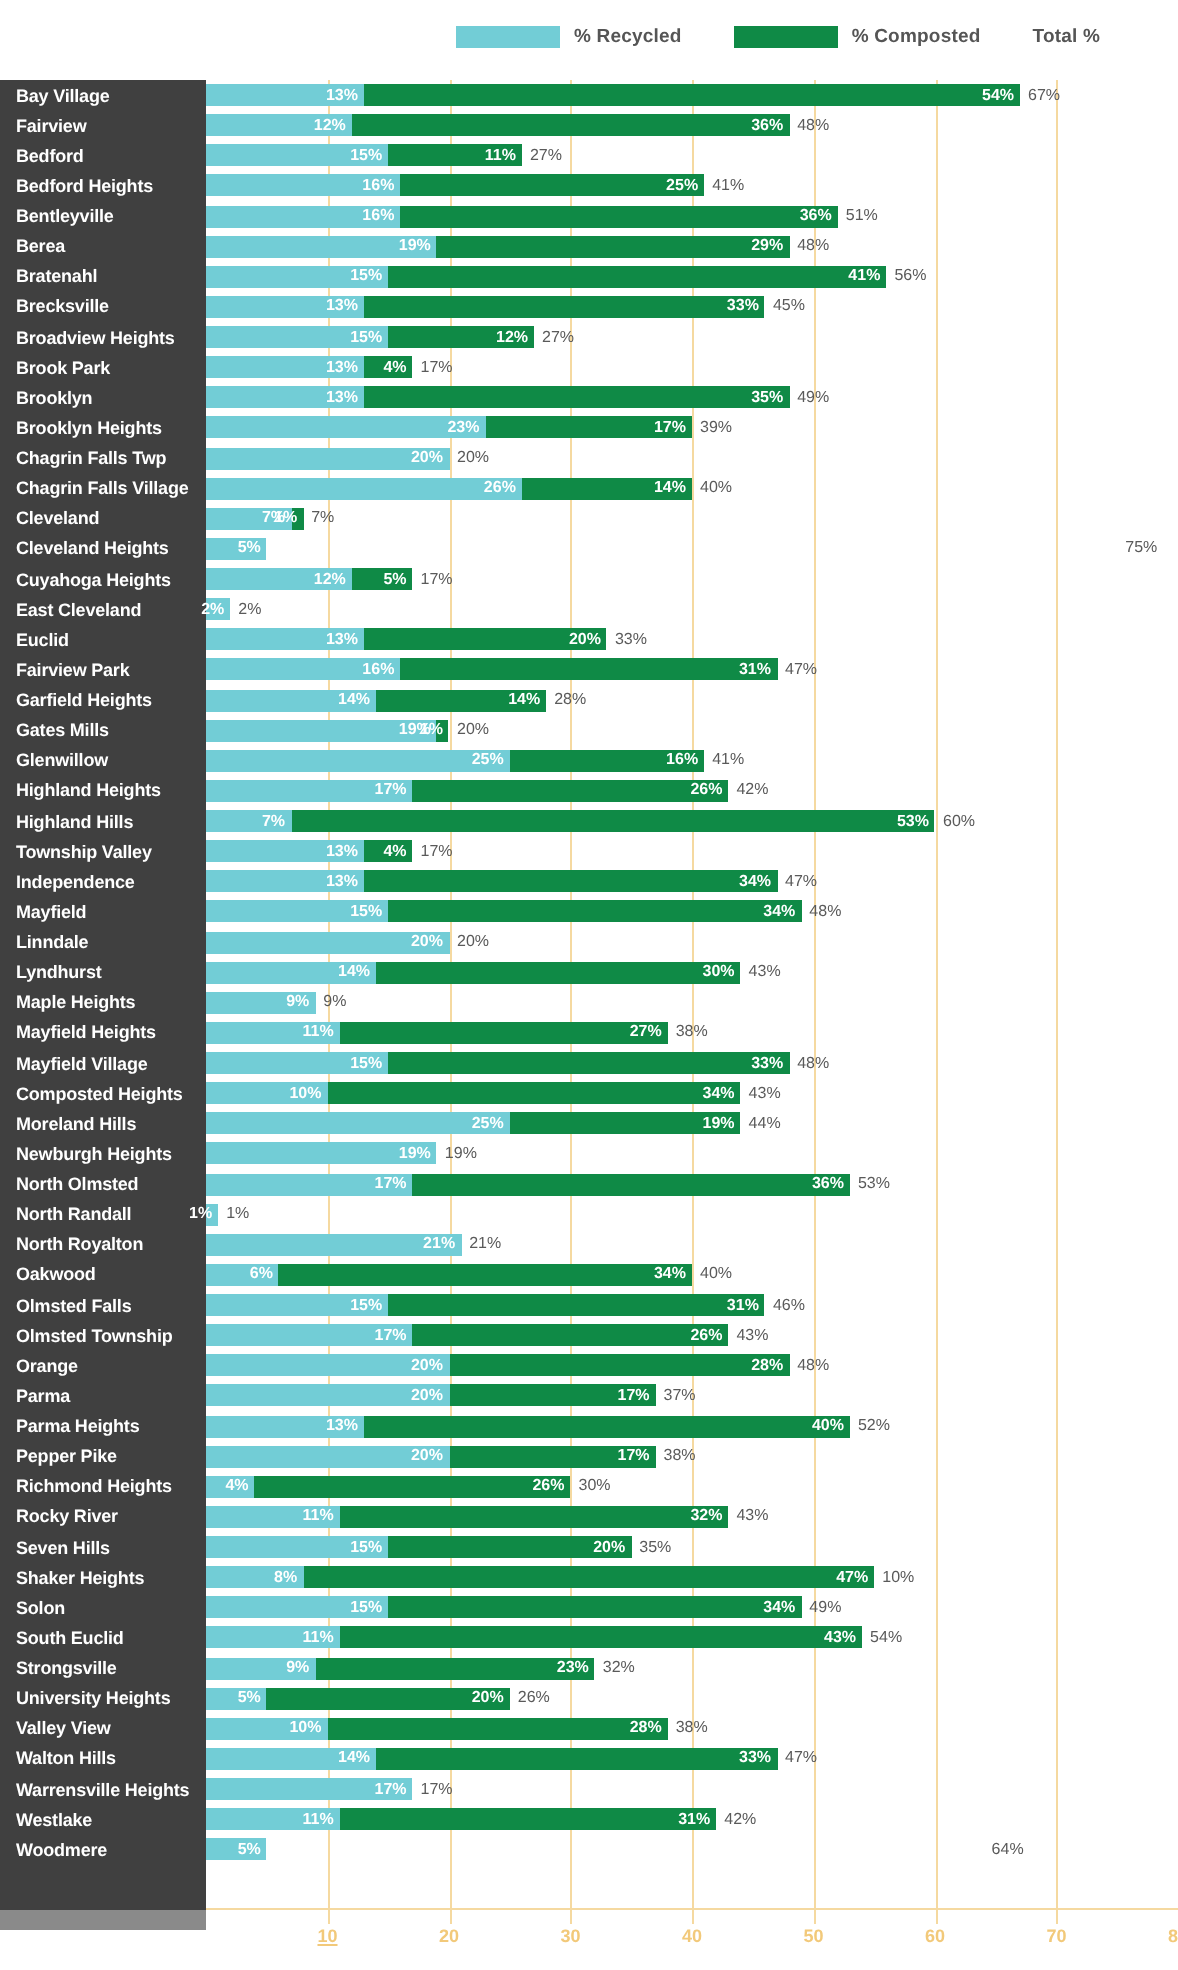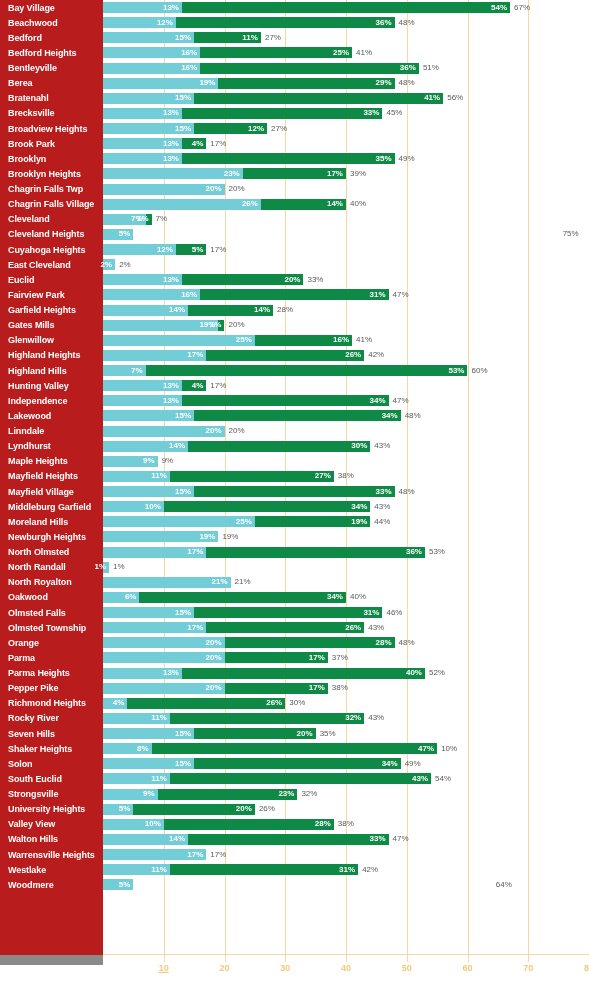--- a/index.html
+++ b/index.html
@@ -30,21 +30,21 @@
   }
   .legend .lbl{margin-right:26px;white-space:nowrap;}
   .legend .lbl.last{margin-right:0;}
 
   
   .plot-wrap{
     flex:1 1 auto;position:relative;display:flex;
   }
   .side-col{
     width:103px;flex:0 0 103px;
-    background:#b91c1c;
+    background:#404040;
     position:relative;
   }
   .side-head{
     position:absolute;left:8px;top:-18px;
     font-style:italic;font-size:12.5px;color:#ffffff;
     font-weight:normal;
   }
   .names{
     position:absolute;left:0;right:0;top:0;
   }
@@ -102,30 +102,39 @@
     position:absolute;top:8px;
     font-size:9px;font-weight:bold;color:#f2c97a;
     transform:translateX(-50%);
   }
 </style>
 </head>
 <body>
 
 <div id="chart-root">
 
+  <div class="top-band">
+    <div class="legend">
+      <span class="sw" style="background: rgb(114, 205, 214);"></span>
+      <span class="lbl">% Recycled</span>
+      <span class="sw" style="background: rgb(15, 138, 70);"></span>
+      <span class="lbl">% Composted</span>
+      <span class="lbl last">Total %</span>
+    </div>
+  </div>
 
   <div class="plot-wrap">
     <div class="side-col">
       <div class="side-head">Community</div>
       <div class="names" id="names">
           <div class="name-row">
             <span>Bay Village</span>
           </div>
           <div class="name-row">
-            <span>Beachwood</span>
+            <span>Fairview</span>
           </div>
           <div class="name-row">
             <span>Bedford</span>
           </div>
           <div class="name-row">
             <span>Bedford Heights</span>
           </div>
           <div class="name-row">
             <span>Bentleyville</span>
           </div>
@@ -183,45 +192,45 @@
           <div class="name-row">
             <span>Glenwillow</span>
           </div>
           <div class="name-row">
             <span>Highland Heights</span>
           </div>
           <div class="name-row">
             <span>Highland Hills</span>
           </div>
           <div class="name-row">
-            <span>Hunting Valley</span>
+            <span>Township Valley</span>
           </div>
           <div class="name-row">
             <span>Independence</span>
           </div>
           <div class="name-row">
-            <span>Lakewood</span>
+            <span>Mayfield</span>
           </div>
           <div class="name-row">
             <span>Linndale</span>
           </div>
           <div class="name-row">
             <span>Lyndhurst</span>
           </div>
           <div class="name-row">
             <span>Maple Heights</span>
           </div>
           <div class="name-row">
             <span>Mayfield Heights</span>
           </div>
           <div class="name-row">
             <span>Mayfield Village</span>
           </div>
           <div class="name-row">
-            <span>Middleburg Garfield</span>
+            <span>Composted Heights</span>
           </div>
           <div class="name-row">
             <span>Moreland Hills</span>
           </div>
           <div class="name-row">
             <span>Newburgh Heights</span>
           </div>
           <div class="name-row">
             <span>North Olmsted</span>
           </div>

